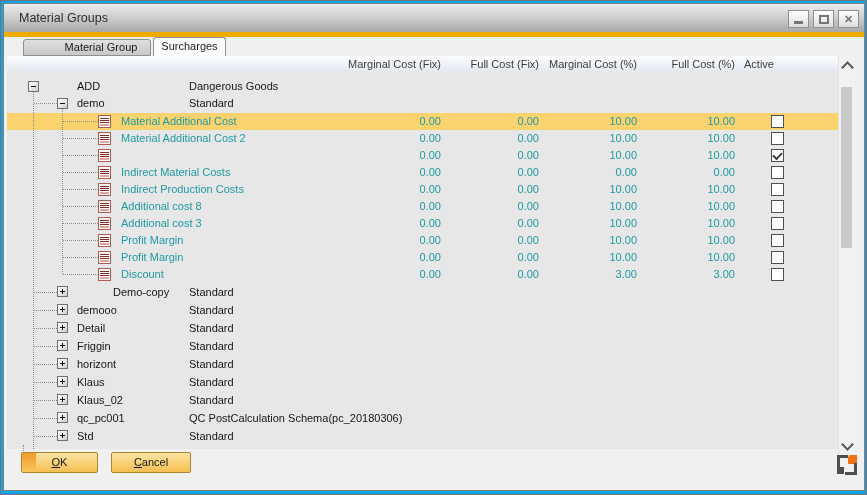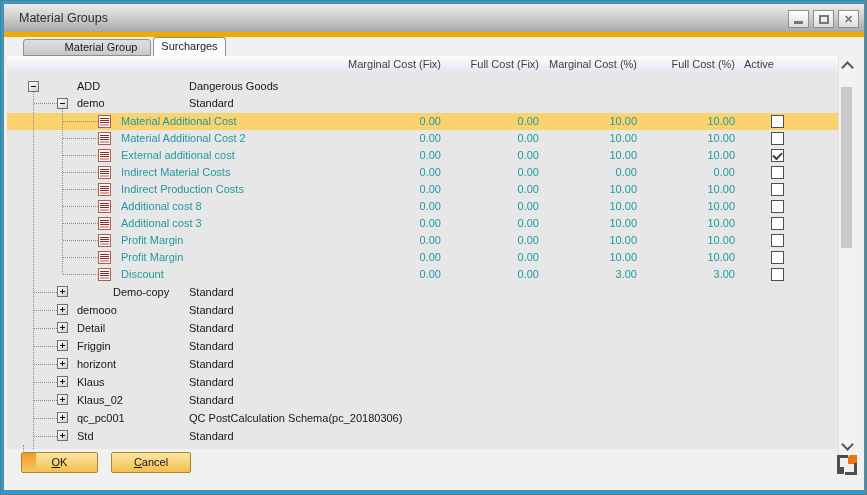--- a/index.html
+++ b/index.html
@@ -197,21 +197,20 @@
           <div class="doc-icon"></div>
           <div class="leaf-label">Material Additional Cost 2</div>
           <div class="cell c1">0.00</div>
           <div class="cell c2">0.00</div>
           <div class="cell c3">10.00</div>
           <div class="cell c4">10.00</div>
           <div class="cb"></div>
         </div>
         <div class="row h17 leaf-row" style="top: 75px;">
           <div class="doc-icon"></div>
-          <div class="leaf-label">External additional cost</div>
           <div class="cell c1">0.00</div>
           <div class="cell c2">0.00</div>
           <div class="cell c3">10.00</div>
           <div class="cell c4">10.00</div>
           <div class="cb checked"></div>
         </div>
         <div class="row h17 leaf-row" style="top: 92px;">
           <div class="doc-icon"></div>
           <div class="leaf-label">Indirect Material Costs</div>
           <div class="cell c1">0.00</div>

